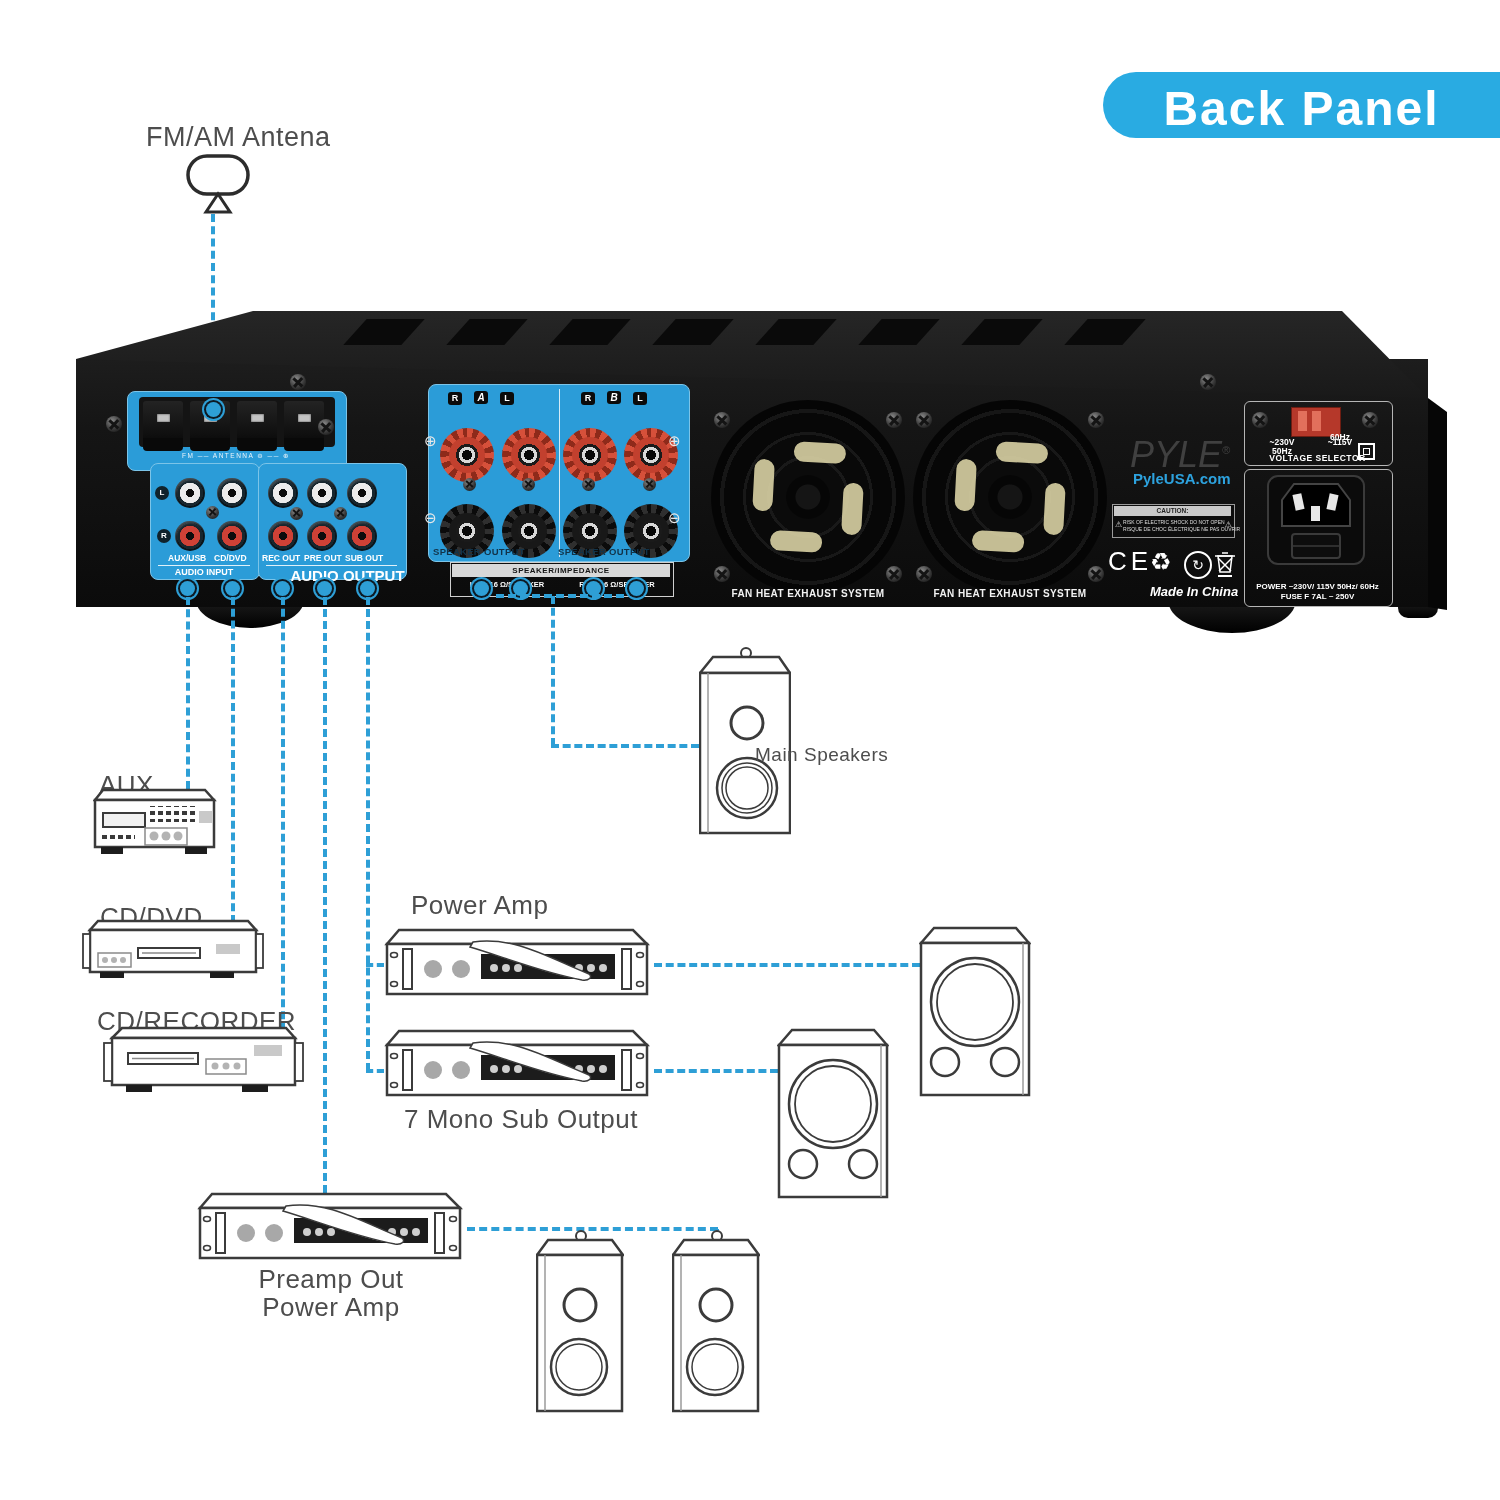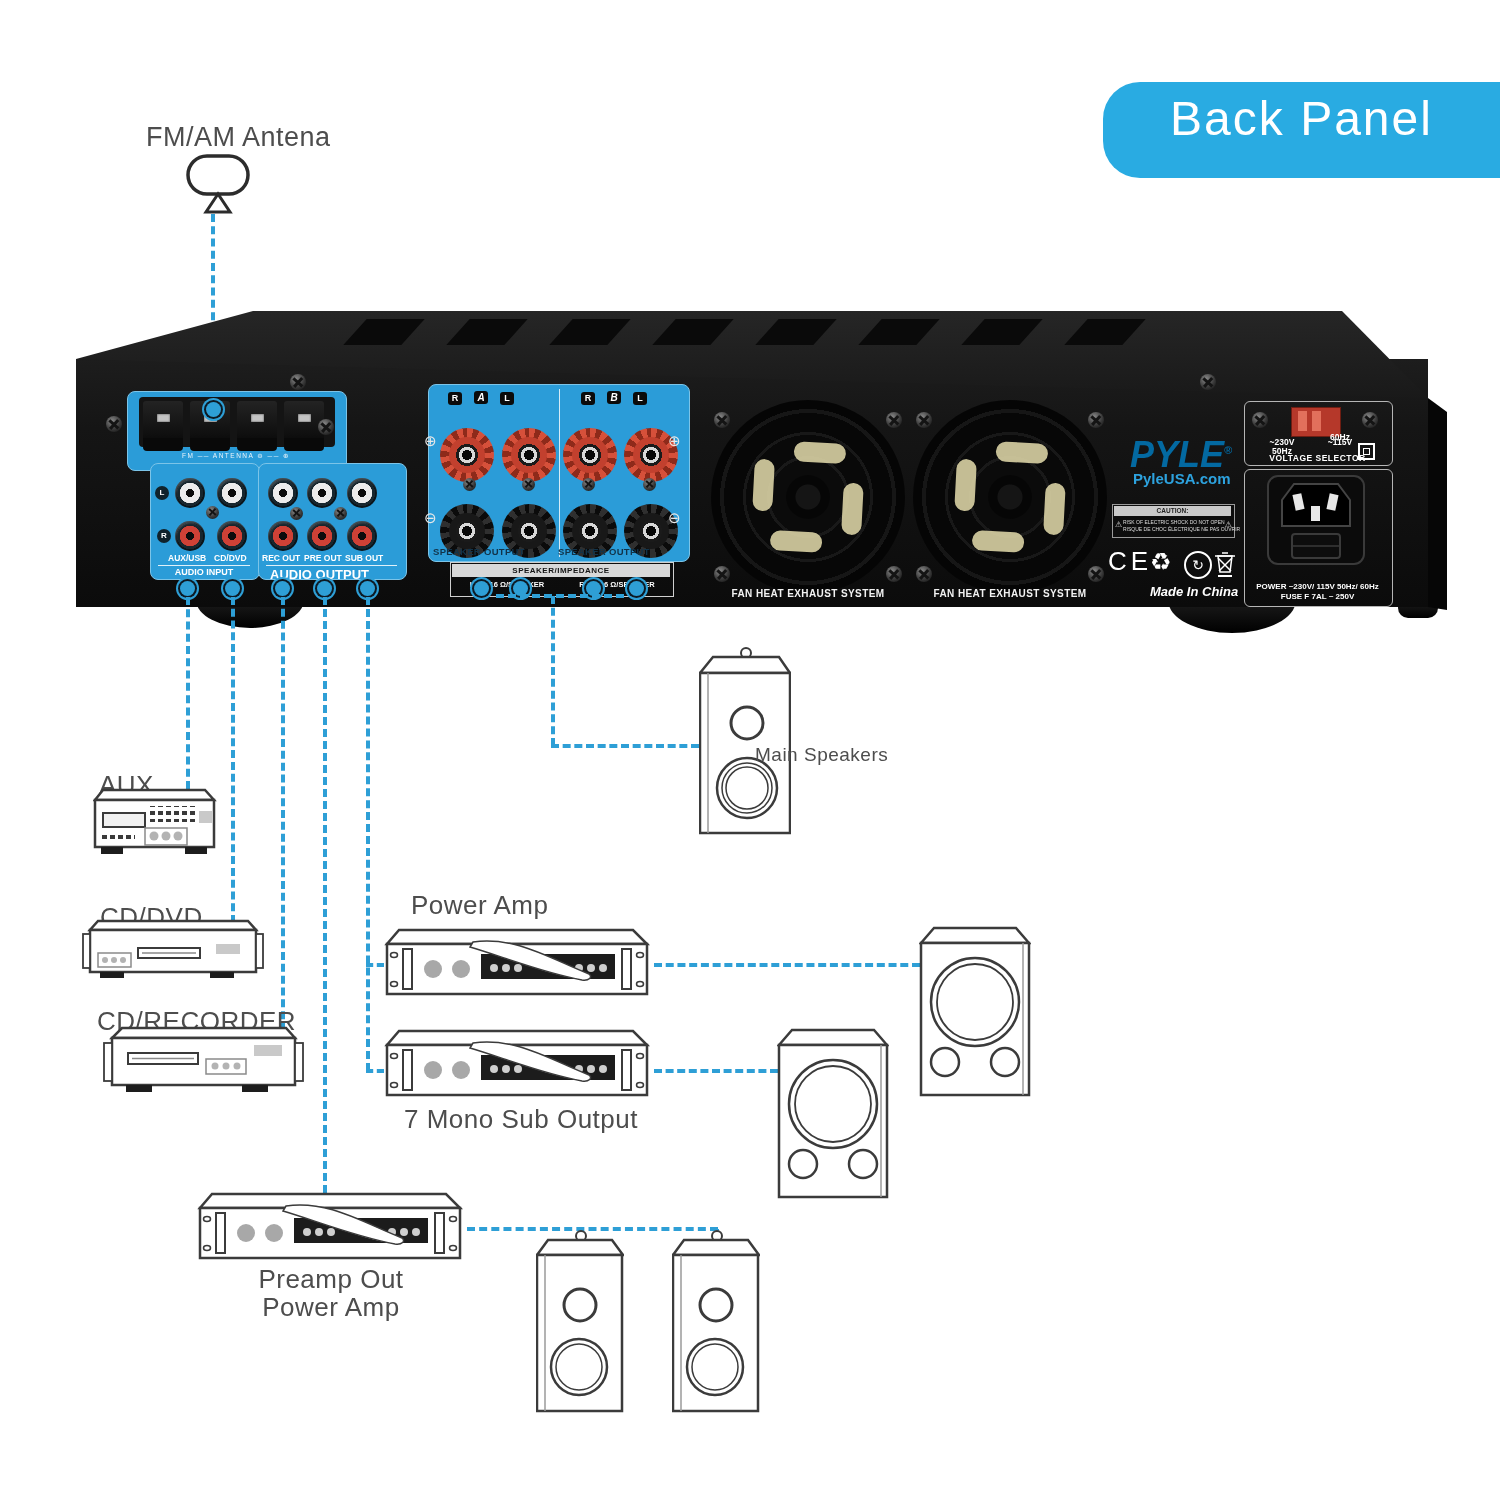--- a/index.html
+++ b/index.html
@@ -1,21 +1,21 @@
 <!DOCTYPE html>
 <html><head>
 <meta charset="utf-8">
 <style>
   html,body{margin:0;padding:0;background:#fff;}
   #stage{position:relative;width:1500px;height:1500px;background:#fff;overflow:hidden;
          font-family:"Liberation Sans",sans-serif;}
   .abs{position:absolute;}
   
-  .pill{position:absolute;left:1103px;top:82px;width:397px;height:96px;border-radius:37px 0 0 37px;
-        background:#29ABE2;}
+  .pill{position:absolute;left:1103px;top:72px;width:397px;height:66px;border-radius:37px 0 0 37px;
+        background:#29ABE2;font-weight:bold;}
   .pill span{display:block;text-align:center;line-height:74px;font-size:48px;color:#fff;letter-spacing:2px;}
   
   .dlabel{position:absolute;font-size:26px;color:#4d4d4d;white-space:nowrap;letter-spacing:.5px;}
   
   .backface{position:absolute;left:76px;top:359px;width:1352px;height:248px;
             background:linear-gradient(180deg,#1d1d1d 0%,#151515 28%,#101010 65%,#0b0b0b 100%);}
   .topface{position:absolute;left:76px;top:311px;width:1352px;height:88px;
            background:linear-gradient(180deg,#262626,#191919);
            clip-path:polygon(177px 0,1266px 0,1352px 87px,0 48px);}
   .sliver{position:absolute;left:1428px;top:398px;width:19px;height:212px;background:#060606;
@@ -58,21 +58,21 @@
   
   .fan{position:absolute;width:194px;height:194px;border-radius:50%;background:
     radial-gradient(circle,#0d0d0d 0 14px,#1d1d1d 14px 17px,#0b0b0b 17px 38px,#191919 38px 41px,
       #090909 41px 62px,#181818 62px 65px,#070707 65px 84px,#161616 84px 88px,#050505 88px);}
   .blade{position:absolute;left:50%;top:50%;width:52px;height:20px;margin:-10px 0 0 -26px;border-radius:10px;
          background:#d9d2a4;opacity:.9;}
   .hub{position:absolute;left:50%;top:50%;width:44px;height:44px;margin:-22px 0 0 -22px;border-radius:50%;
        background:radial-gradient(circle,#151515 0 12px,#060606 13px);}
   .fanlabel{position:absolute;color:#f2f2f2;font-weight:bold;font-size:10px;text-align:center;letter-spacing:.4px;}
   
-  .brand{position:absolute;left:1130px;top:434px;color:#0369a1;font-size:36px;font-weight:bold;font-style:italic;}
+  .brand{position:absolute;left:1130px;top:434px;color:#404040;font-size:36px;font-weight:normal;font-style:italic;}
   .brand sup{font-size:11px;}
   .site{position:absolute;left:1133px;top:470px;color:#2DA2DE;font-size:15px;font-weight:bold;}
   .cautionbox{position:absolute;left:1112px;top:504px;width:121px;height:32px;border:1px solid #9a9a9a;background:#0d0d0d;}
   .cauthead{position:absolute;left:1px;top:1px;width:117px;height:10px;background:#c9c9c9;color:#222;
             font-size:6.5px;font-weight:bold;text-align:center;line-height:10px;}
   .cautline{position:absolute;left:10px;width:99px;color:#ddd;font-size:5px;text-align:center;white-space:nowrap;}
   .warn{position:absolute;color:#ddd;font-size:8px;}
   .ce{position:absolute;left:1108px;top:546px;color:#fff;font-size:26px;letter-spacing:4px;}
   .recy{position:absolute;left:1150px;top:548px;color:#fff;font-size:24px;}
   .gdot{position:absolute;left:1184px;top:551px;width:24px;height:24px;border:2px solid #fff;border-radius:50%;
@@ -175,21 +175,21 @@
   <div class="rca w" style="left:268px;top:478px;"></div>
   <div class="rca w" style="left:307px;top:478px;"></div>
   <div class="rca w" style="left:347px;top:478px;"></div>
   <div class="rca r" style="left:268px;top:521px;"></div>
   <div class="rca r" style="left:307px;top:521px;"></div>
   <div class="rca r" style="left:347px;top:521px;"></div>
   <div class="wsmall" style="left:262px;top:553px;">REC OUT</div>
   <div class="wsmall" style="left:304px;top:553px;">PRE OUT</div>
   <div class="wsmall" style="left:345px;top:553px;">SUB OUT</div>
   <div class="divline" style="left:266px;top:565px;width:131px;"></div>
-  <div class="wsmall" style="left:258px;top:567px;width:123px;text-align:center;font-size:13px;">AUDIO OUTPUT</div>
+  <div class="wsmall" style="left:258px;top:567px;width:123px;text-align:center;font-size:15px;padding-left:28px;">AUDIO OUTPUT</div>
   <div class="screw sm" style="left:206px;top:506px;"></div>
   <div class="screw sm" style="left:290px;top:507px;"></div>
   <div class="screw sm" style="left:334px;top:507px;"></div>
 
   <div class="bluepanel" style="left:428px;top:384px;width:260px;height:176px;">
     <div class="abs" style="left:130px;top:4px;width:0;height:168px;border-left:1px solid rgba(255,255,255,.8);"></div>
   </div>
   <div class="sbadge" style="left:448px;top:392px;">R</div>
   <div class="sbadge big" style="left:474px;top:391px;">A</div>
   <div class="sbadge" style="left:500px;top:392px;">L</div>

